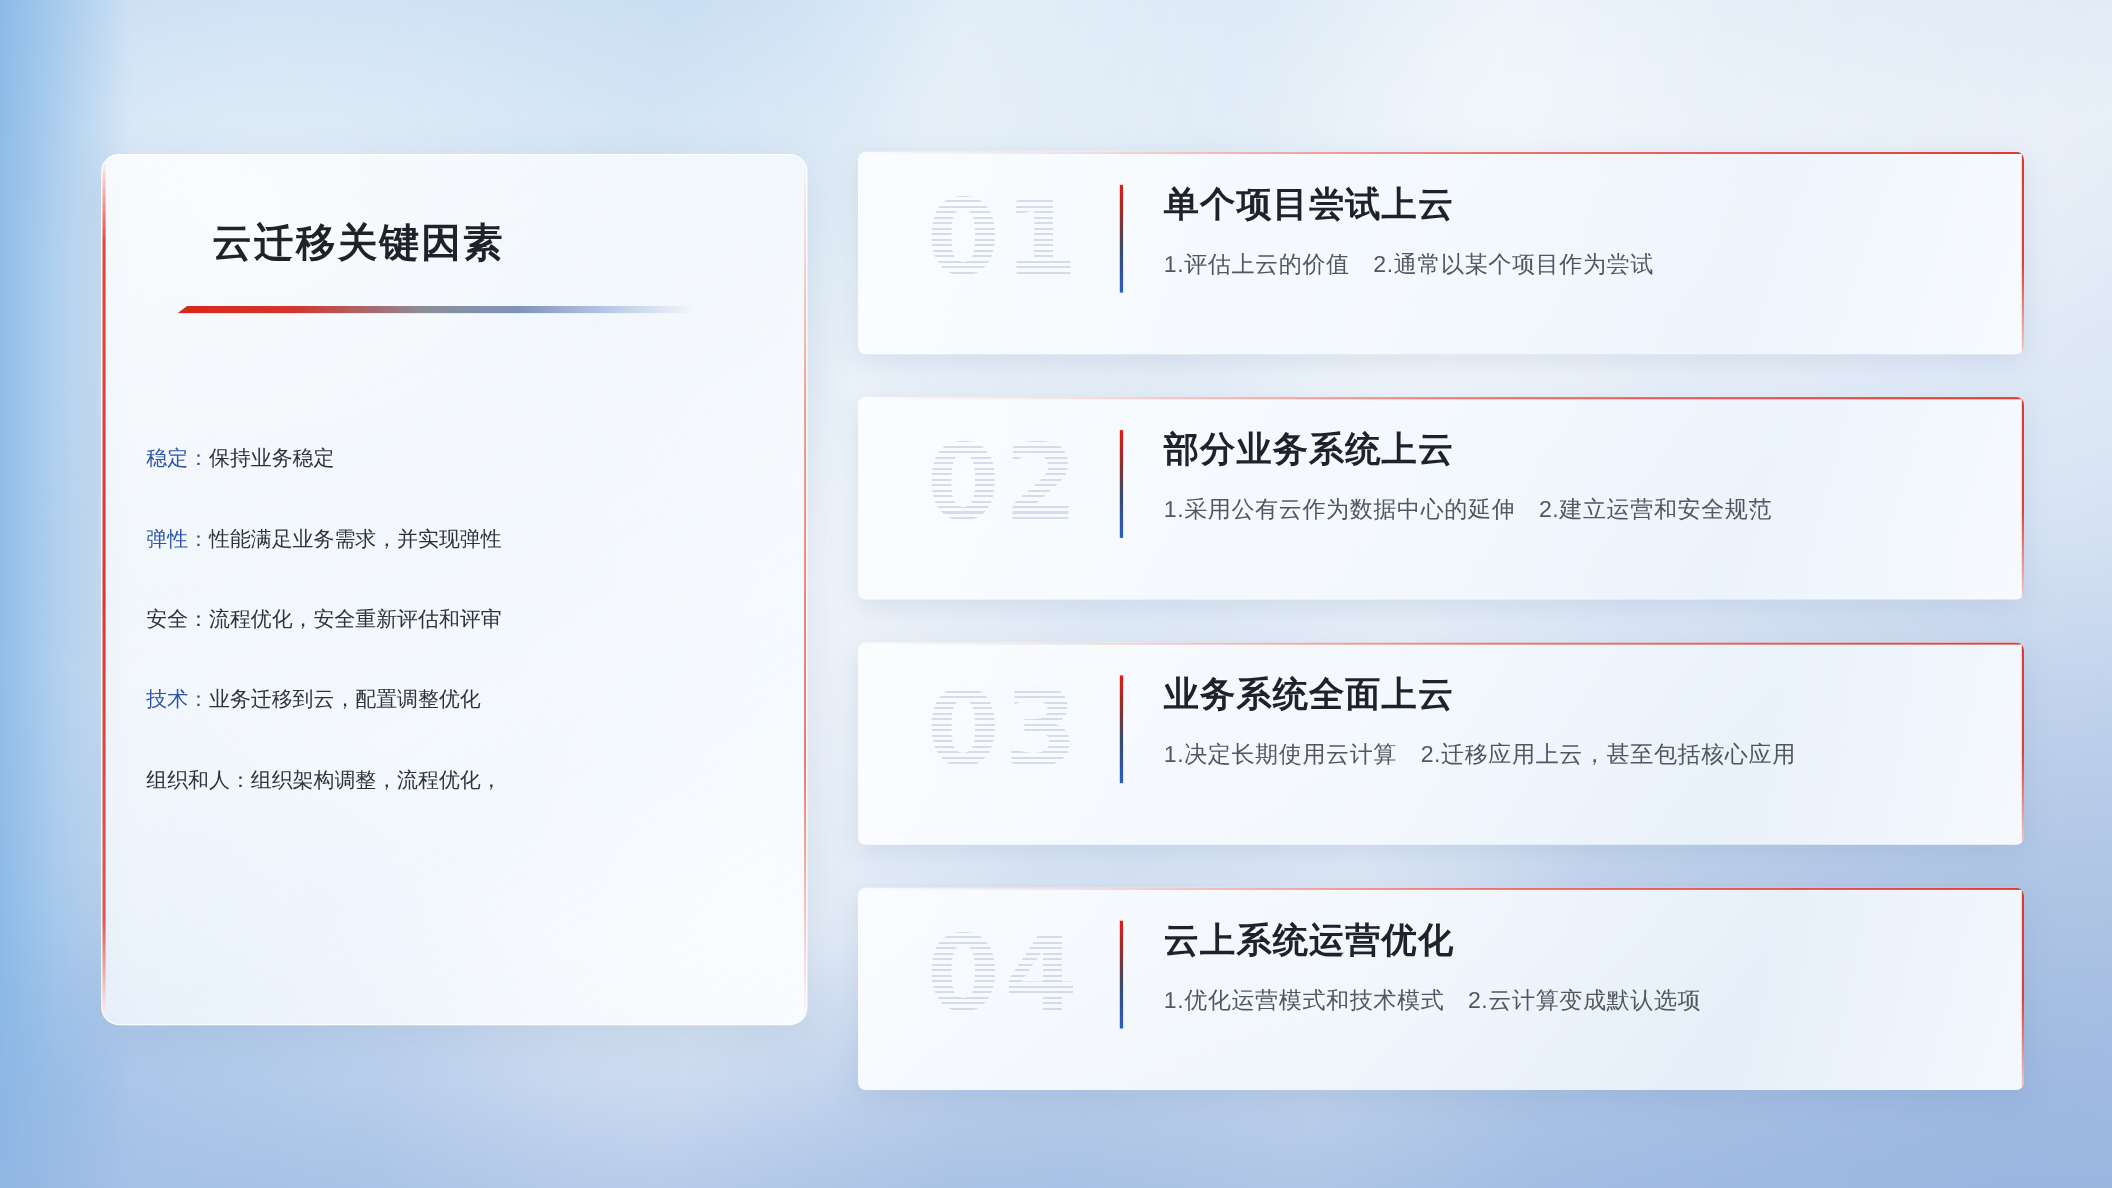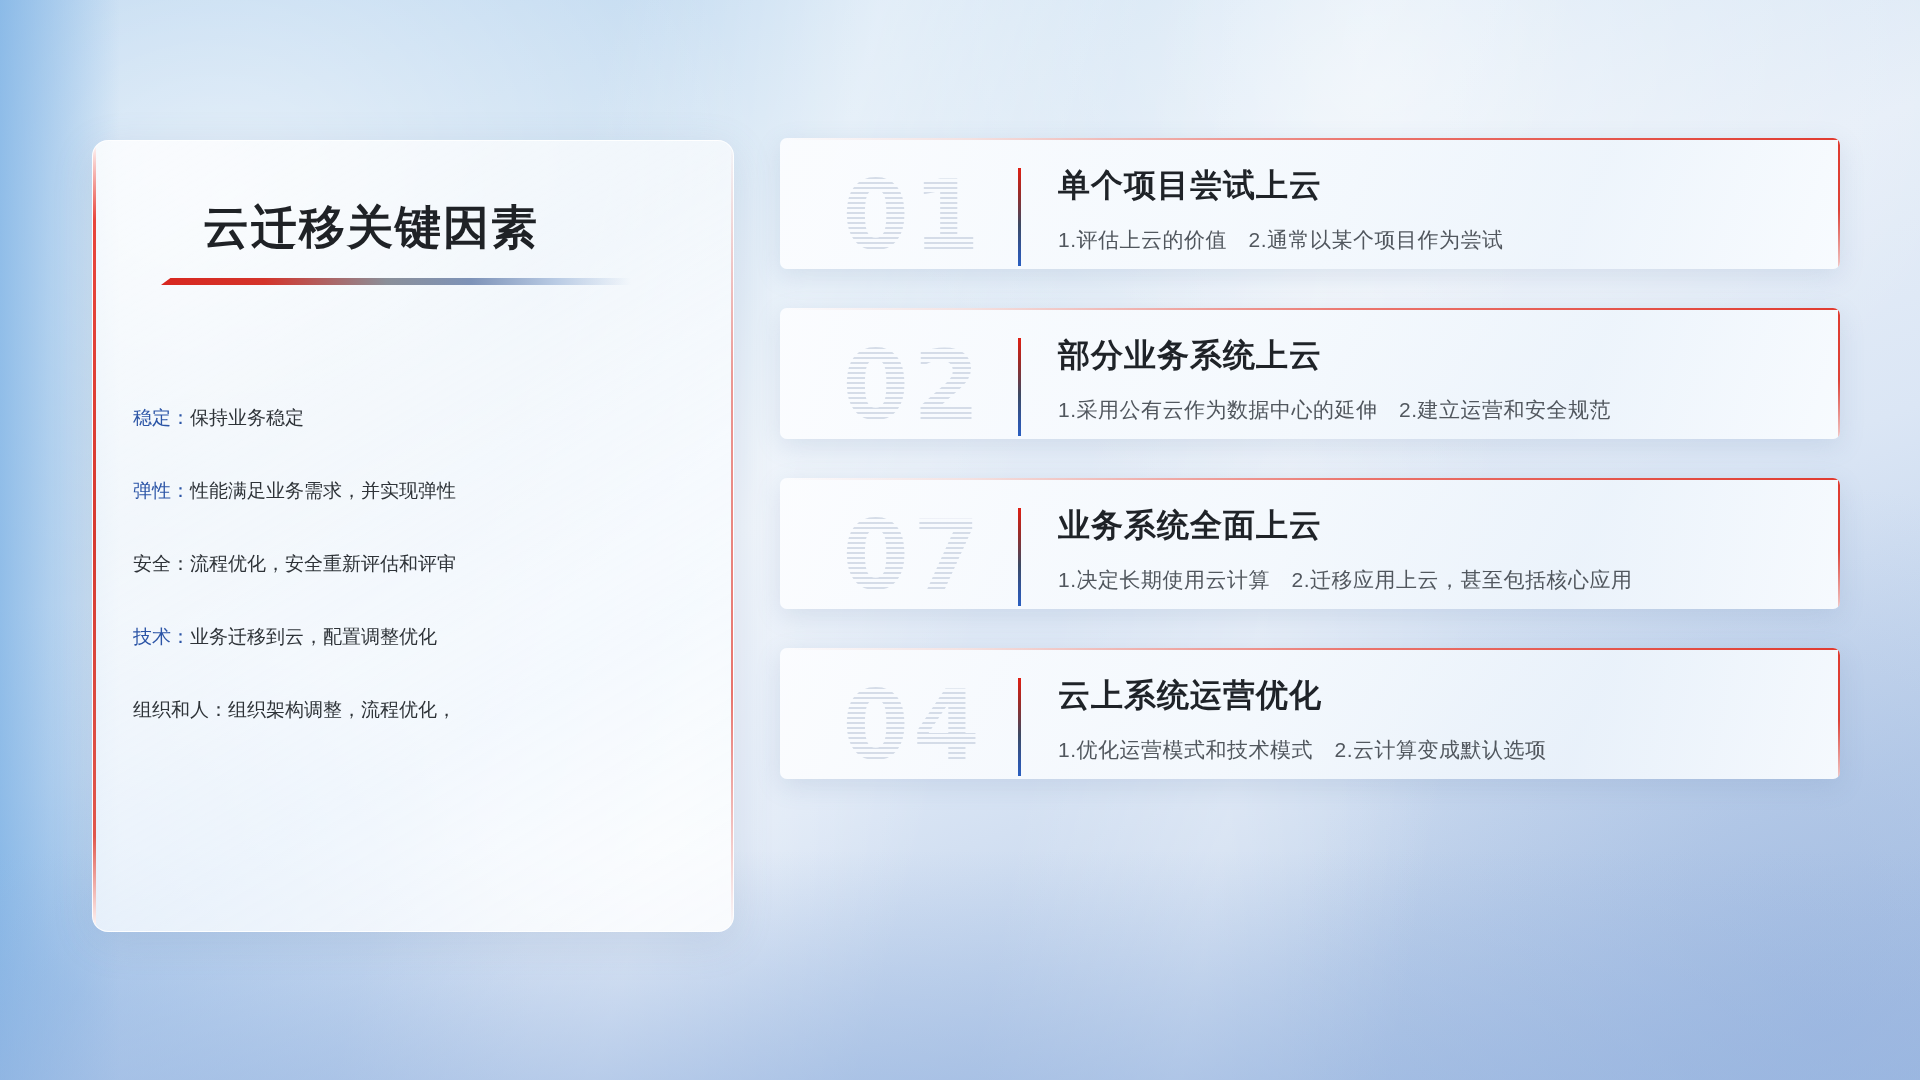--- a/index.html
+++ b/index.html
@@ -34,38 +34,38 @@
     background:linear-gradient(150deg, rgba(255,255,255,.82) 0%, rgba(255,255,255,.62) 35%, rgba(247,251,255,.78) 70%, rgba(255,255,255,.86) 100%);
     box-shadow:0 10px 40px rgba(90,120,160,.16);
     border:1px solid rgba(255,255,255,.85);
     overflow:hidden;
   }
   .panel::before{content:"";position:absolute;left:0;top:0;bottom:0;width:2.5px;
     background:linear-gradient(180deg,#ffffff 0%, #e8453c 10%, #d63a31 50%, #e0564c 88%, #ffffff 100%);}
   .panel::after{content:"";position:absolute;right:0;top:0;bottom:0;width:2px;
     background:linear-gradient(180deg, rgba(255,255,255,0) 0%, rgba(226,70,60,.55) 30%, rgba(226,70,60,.75) 70%, rgba(255,255,255,0) 100%);}
   .panel-title{
-    position:absolute;left:110px;top:56px;
-    font-size:46px;font-weight:bold;color:#1f2226;letter-spacing:2px;
+    position:absolute;left:100px;top:56px;
+    font-size:36px;font-weight:bold;color:#1f2226;letter-spacing:2px;
     font-family:"Liberation Sans","DejaVu Sans",sans-serif;
   }
   .panel-rule{
     position:absolute;left:68px;top:137px;width:470px;height:7px;
     background:linear-gradient(90deg,#d8271f 0%, #d4342b 22%, #8a8f99 48%, #7e93b8 66%, #b9cbe4 84%, rgba(215,228,242,0) 100%);
     clip-path:polygon(2% 0,100% 0,100% 100%,0 100%);
   }
   .panel-body{position:absolute;left:40px;top:240px;right:34px;}
   .bline{font-size:19px;line-height:73px;color:#2e3338;white-space:nowrap;}
   .bline .k{color:#2c55a6;}
   .bline .k.dark{color:#2e3338;}
 
   
   .cards{position:absolute;left:780px;top:138px;width:1060px;}
   .card{
-    position:relative;height:131px;margin-bottom:39px;border-radius:7px;
+    position:relative;height:184px;margin-bottom:39px;border-radius:7px;
     background:linear-gradient(112deg, rgba(252,253,255,.93) 0%, rgba(246,250,254,.90) 42%, rgba(238,245,252,.88) 75%, rgba(249,252,255,.95) 100%);
     box-shadow:0 7px 26px rgba(95,125,165,.16);
     overflow:hidden;
   }
   .card::before{content:"";position:absolute;left:0;right:0;top:0;height:2px;
     background:linear-gradient(90deg, rgba(255,255,255,0) 0%, rgba(240,200,196,.5) 18%, rgba(233,92,82,.85) 55%, #e03b30 100%);}
   .card::after{content:"";position:absolute;right:0;top:0;bottom:0;width:2px;
     background:linear-gradient(180deg,#e03b30 0%, #dd4237 55%, rgba(224,59,48,.25) 100%);}
   .card-inner{position:absolute;inset:0;}
   .num{
@@ -135,21 +135,21 @@
     <div class="card-inner">
       <div class="num">02</div>
       <div class="divider"></div>
       <div class="card-title">部分业务系统上云</div>
       <div class="card-sub">1.采用公有云作为数据中心的延伸　2.建立运营和安全规范</div>
     </div>
   </div>
 
   <div class="card">
     <div class="card-inner">
-      <div class="num">07</div>
+      <div class="num">03</div>
       <div class="divider"></div>
       <div class="card-title">业务系统全面上云</div>
       <div class="card-sub">1.决定长期使用云计算　2.迁移应用上云，甚至包括核心应用</div>
     </div>
   </div>
 
   <div class="card">
     <div class="card-inner">
       <div class="num">04</div>
       <div class="divider"></div>

